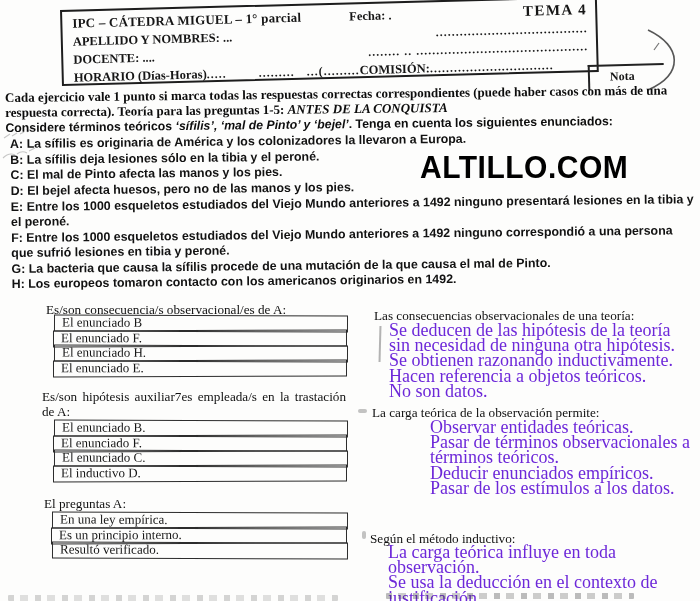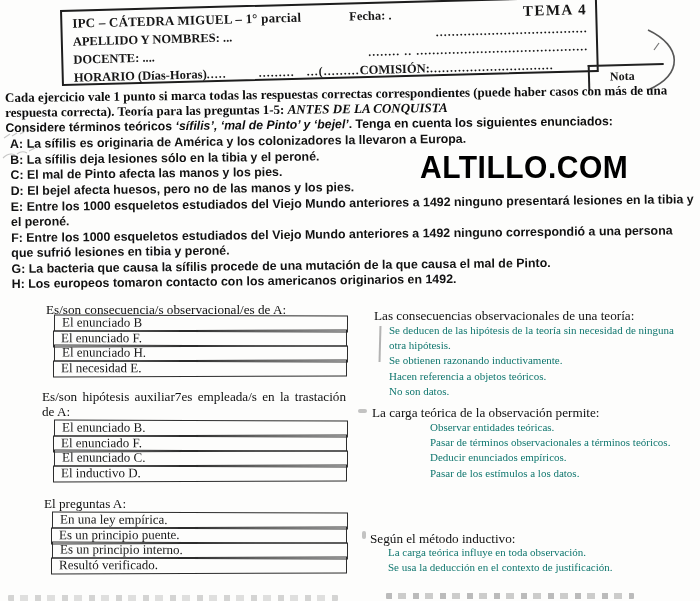--- a/index.html
+++ b/index.html
@@ -56,21 +56,21 @@
   .justify{text-align:justify;}
   .qtable{position:absolute;}
   .trow{
     height:17px; box-sizing:border-box; border:1.6px solid #2c2c2c;
     margin-top:-2px; padding:0 0 0 7px; font-size:13px; line-height:14.5px;
     background:rgba(255,255,255,.0);
   }
   .trow:first-child{margin-top:0;}
   .trow:nth-child(odd){transform:rotate(.2deg);}
   .trow:nth-child(even){transform:rotate(-.15deg) translateX(-1px);}
-  .opts{position:absolute; font-size:11px; line-height:15.2px; color:#0f766e;}
+  .opts{position:absolute; font-size:18px; line-height:15.2px; color:#6d28d9;}
   .opt{margin:0;}
   
   .pencil{position:absolute; opacity:.55;}
   .bracket{
     position:absolute; left:379px; top:326px; width:2px; height:36px;
     background:#777; opacity:.55; transform:rotate(1.5deg);
   }
   .tickmark{position:absolute; background:#8a8a8a; opacity:.5; border-radius:2px; filter:blur(.4px);}
   .cutoff{
     position:absolute; height:6px; border-radius:1px; filter:blur(.4px);
@@ -134,35 +134,34 @@
     <div class="statement">H: Los europeos tomaron contacto con los americanos originarios en 1492.</div>
   </div>
 
   <div class="watermark">ALTILLO.COM</div>
 
   <div class="qtitle" style="left:46px;top:302px;">Es/son consecuencia/s observacional/es de A:</div>
   <div class="qtable" style="left:54px;top:315px;width:294px;">
     <div class="trow">El enunciado B</div>
     <div class="trow">El enunciado F.</div>
     <div class="trow">El enunciado H.</div>
-    <div class="trow">El necesidad E.</div>
+    <div class="trow">El enunciado E.</div>
   </div>
 
   <div class="qtitle justify" style="left:42px;top:389px;width:304px;">Es/son hipótesis auxiliar7es empleada/s en la trastación de A:</div>
   <div class="qtable" style="left:54px;top:420px;width:294px;">
     <div class="trow">El enunciado B.</div>
     <div class="trow">El enunciado F.</div>
     <div class="trow">El enunciado C.</div>
     <div class="trow">El inductivo D.</div>
   </div>
 
   <div class="qtitle" style="left:44px;top:496px;">El preguntas A:</div>
   <div class="qtable" style="left:52px;top:512px;width:296px;">
     <div class="trow">En una ley empírica.</div>
-    <div class="trow">Es un principio puente.</div>
     <div class="trow">Es un principio interno.</div>
     <div class="trow">Resultó verificado.</div>
   </div>
 
   <div class="qtitle" style="left:374px;top:308px;">Las consecuencias observacionales de una teoría:</div>
   <div class="bracket"></div>
   <div class="opts" style="left:389px;top:323px;width:292px;">
     <div class="opt">Se deducen de las hipótesis de la teoría sin necesidad de ninguna otra hipótesis.</div>
     <div class="opt">Se obtienen razonando inductivamente.</div>
     <div class="opt">Hacen referencia a objetos teóricos.</div>

